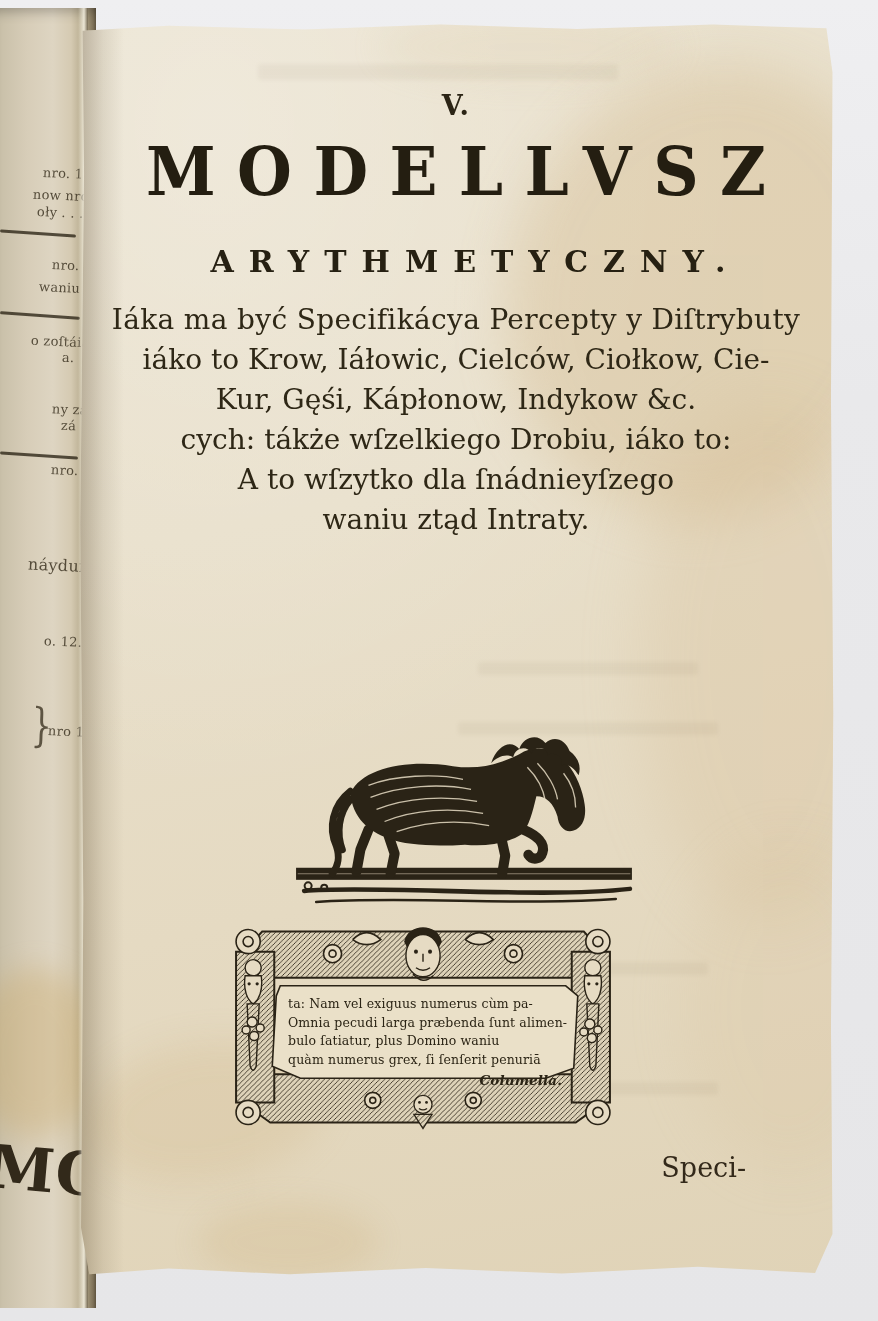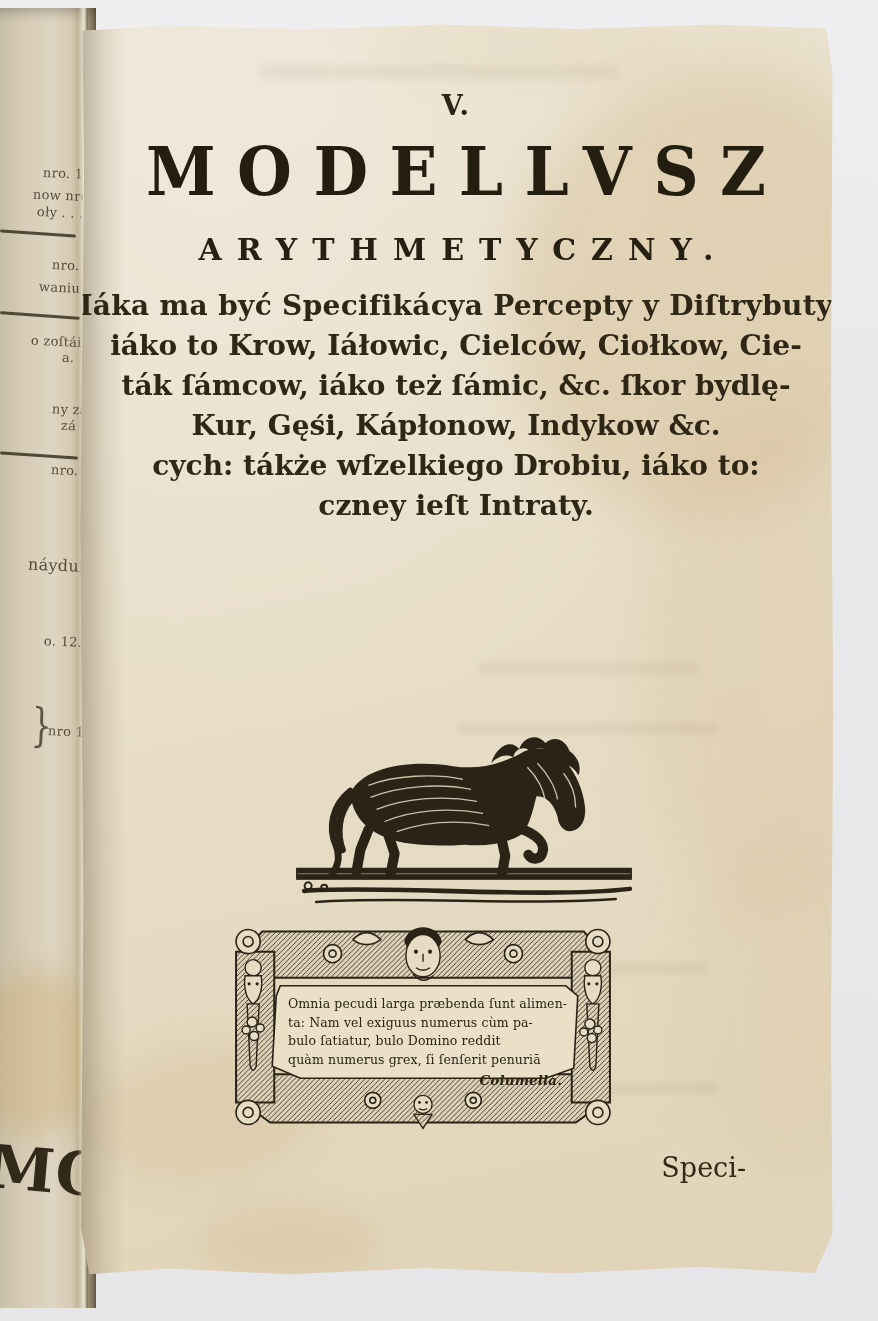--- a/index.html
+++ b/index.html
@@ -63,24 +63,24 @@
 
   
   .content{position:absolute;inset:0;text-align:center;}
   .section-number{position:absolute;top:68px;left:0;width:100%;font-size:27px;font-weight:700;letter-spacing:.05em;}
   .main-title{
     position:absolute;top:112px;left:0;width:100%;margin:0;
     font-size:63px;font-weight:700;letter-spacing:.34em;text-indent:.34em;
     transform:scaleY(1.08);color:#241e11;
   }
   .sub-title{
-    position:absolute;top:210px;left:0;width:100%;margin:0;
+    position:absolute;top:210px;left:0;width:100%;margin:12px;
     font-size:30px;font-weight:700;letter-spacing:.5em;text-indent:.5em;color:#262012;
   }
-  .para{position:absolute;top:264px;left:0;width:100%;font-weight:bold;}
+  .para{position:absolute;top:278px;left:0;width:100%;}
   .para-line{font-size:28px;line-height:40px;white-space:nowrap;color:#2e2716;}
   .para-line.l1,.para-line.l2{letter-spacing:.012em;}
   .catchword{position:absolute;top:1130px;right:88px;font-size:27px;color:#33291a;}
 
   
   .horse{position:absolute;left:206px;top:710px;width:362px;height:178px;}
   .cartouche{position:absolute;left:144px;top:893px;width:402px;height:222px;}
   .cartouche svg{position:absolute;inset:0;}
   .cartouche-text{
     position:absolute;left:66px;top:80px;width:288px;text-align:left;
@@ -133,24 +133,24 @@
     <div class="gutter-shadow"></div>
 
     <div class="content">
       <div class="section-number">V.</div>
       <h1 class="main-title">MODELLVSZ</h1>
       <h2 class="sub-title">ARYTHMETYCZNY.</h2>
 
       <div class="para">
         <div class="para-line l1">Iáka ma być Specifikácya Percepty y Diſtrybuty</div>
         <div class="para-line">iáko to Krow, Iáłowic, Cielców, Ciołkow, Cie-</div>
-        <div class="para-line">ták ſámcow, iáko też ſámic, &amp;c. ſkor bydlę-</div>
         <div class="para-line">Kur, Gęśi, Kápłonow, Indykow &amp;c.</div>
         <div class="para-line">cych: tákże wſzelkiego Drobiu, iáko to:</div>
-        <div class="para-line">czney ieſt Intraty.</div>
+        <div class="para-line">A to wſzytko dla ſnádnieyſzego</div>
+        <div class="para-line">waniu ztąd Intraty.</div>
       </div>
 
       <div class="horse">
         <svg viewBox="0 0 360 175" width="362" height="178">
           <g stroke="#2a2316" fill="none" stroke-linecap="round">
             <rect x="12" y="134" width="334" height="12" fill="#2a2316" stroke="none"></rect>
             <path d="M14 140 h330" stroke="#e7dcc4" stroke-width="1" opacity=".5"></path>
             <path d="M20 157 C 90 151, 260 165, 344 155" stroke-width="4.5"></path>
             <path d="M32 168 C 120 162, 240 172, 330 165" stroke-width="2.5"></path>
             <circle cx="24" cy="152" r="3.5" stroke-width="2"></circle>
@@ -260,23 +260,23 @@
 
           <g stroke="#2a2316" stroke-width="1.3" fill="#e6dbc3">
             <circle cx="200" cy="188" r="9"></circle>
             <circle cx="196.5" cy="186" r="1.4" fill="#2a2316" stroke="none"></circle>
             <circle cx="203.5" cy="186" r="1.4" fill="#2a2316" stroke="none"></circle>
             <path d="M196 192 q4 3 8 0" fill="none"></path>
             <path d="M191 198 L209 198 L200 212 Z" fill="url(#chx)"></path>
           </g>
         </svg>
         <div class="cartouche-text">
+          <div>ta: Nam vel exiguus numerus cùm pa-</div>
           <div>Omnia pecudi larga præbenda ſunt alimen-</div>
-          <div>ta: Nam vel exiguus numerus cùm pa-</div>
-          <div>bulo ſatiatur, bulo Domino reddit</div>
+          <div>bulo ſatiatur, plus Domino waniu</div>
           <div>quàm numerus grex, ſi ſenſerit penuriā</div>
           <div class="cartouche-attr">Columella.</div>
         </div>
       </div>
 
       <div class="catchword">Speci-</div>
     </div>
   </div>
 </div>
 

